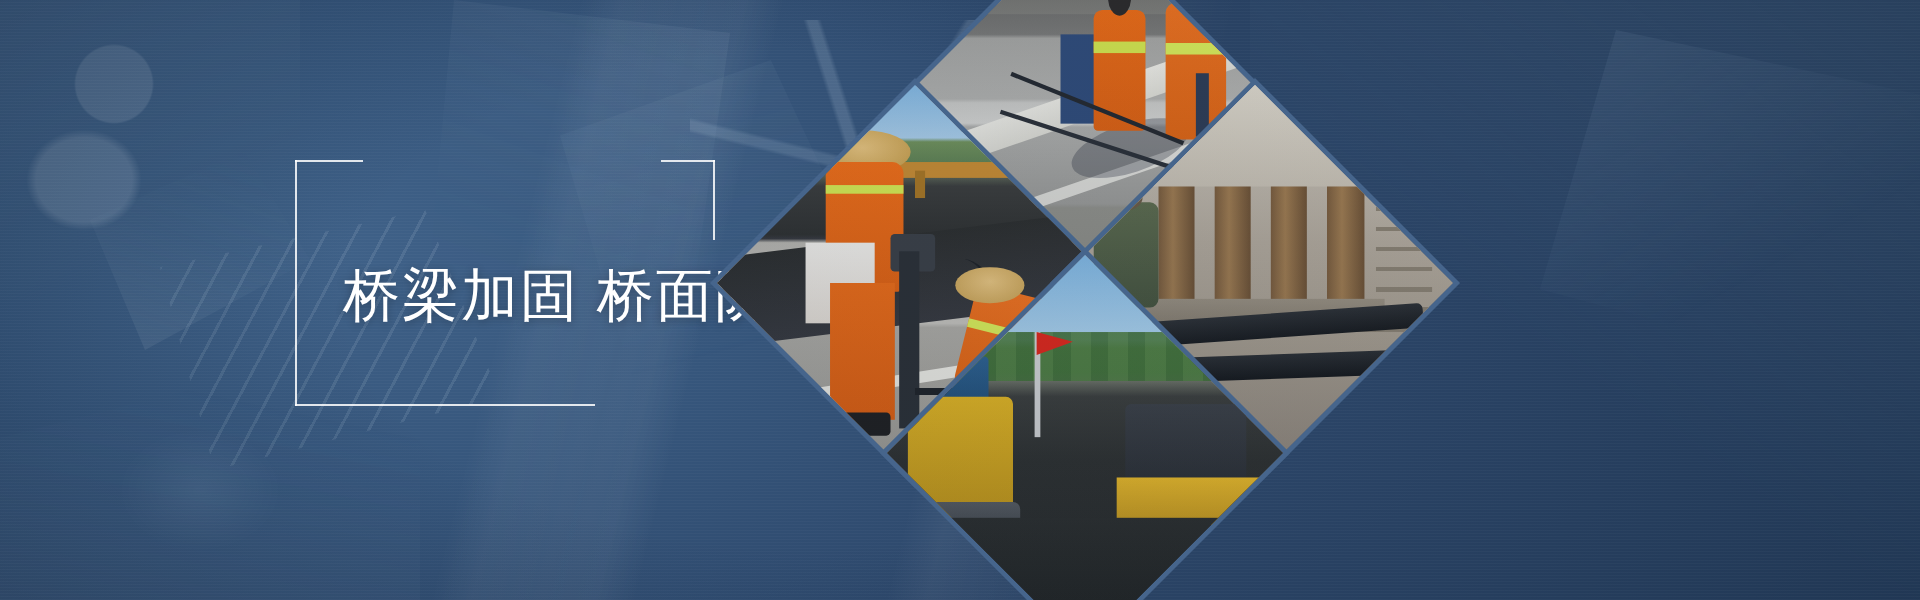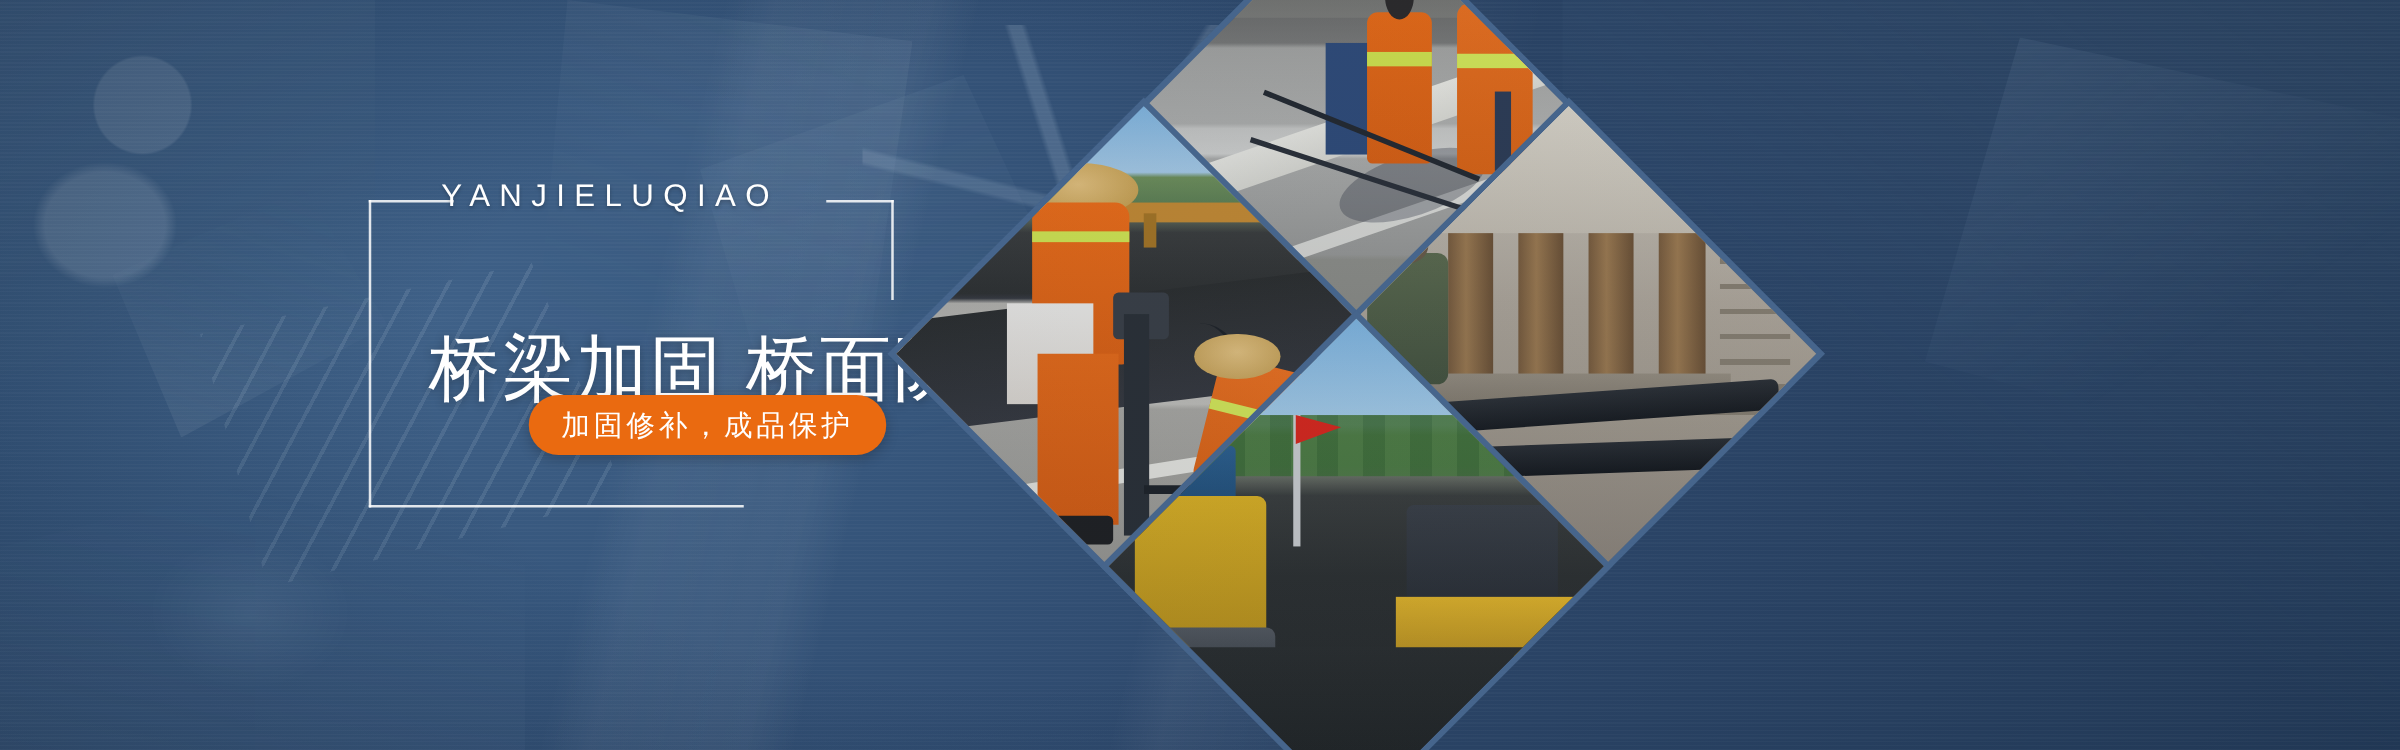--- a/index.html
+++ b/index.html
@@ -224,23 +224,21 @@
   <div class="vignette"></div>
   <div class="grain"></div>
 
   <div class="textblock">
     <div class="frame-left"></div>
     <div class="frame-bottom"></div>
     <div class="frame-tl"></div>
     <div class="frame-tr"></div>
     <div class="frame-right"></div>
 
-    <div class="pinyin">YANJIELUQIAO</div>
     <h1 class="title">桥梁加固 桥面防水</h1>
-    <button class="pill">加固修补，成品保护</button>
   </div>
 
   <div class="collage">
 
     <div class="dia d-top">
       <div class="inner ph-top">
         <div class="wall"></div>
         <div class="road-line"></div>
         <div class="road-line2"></div>
         <div class="shadow"></div>

